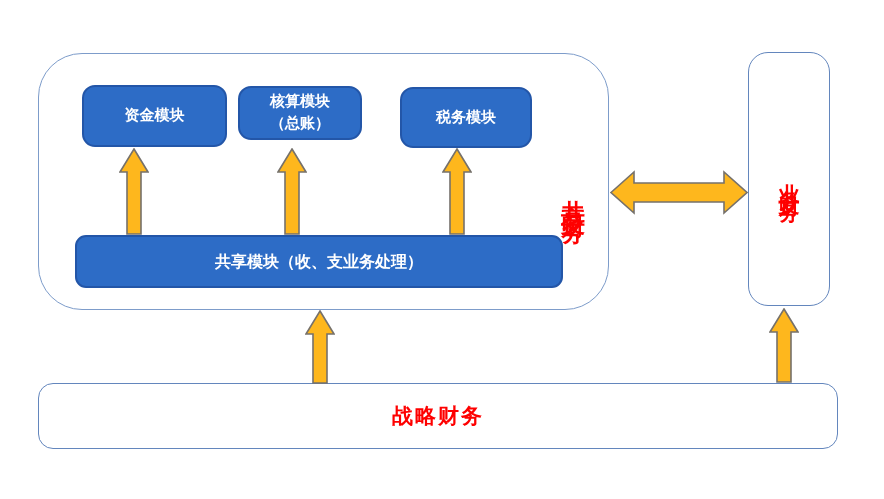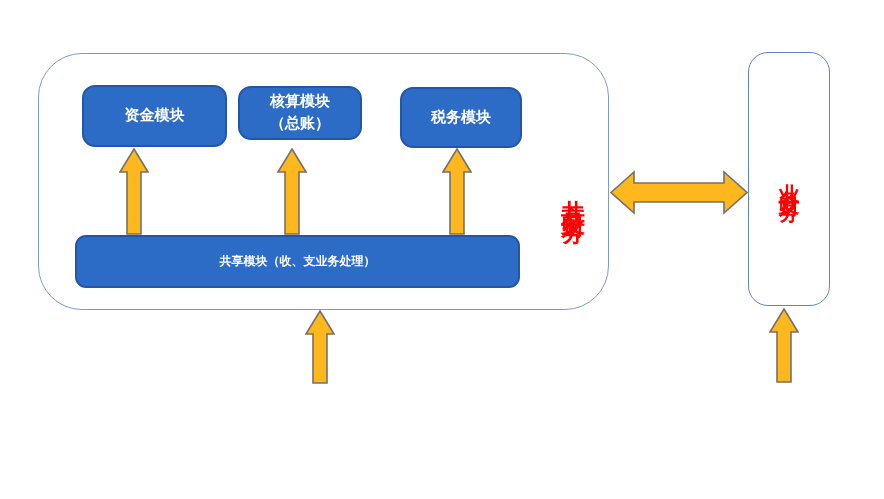--- a/index.html
+++ b/index.html
@@ -34,24 +34,24 @@
     flex-direction: column;
     align-items: center;
     justify-content: center;
     text-align: center;
     font-size: 15px;
     line-height: 1.45;
     font-weight: 600;
   }
   .box-funds   { left: 82px;  top: 85px; width: 145px; height: 62px; }
   .box-account { left: 238px; top: 86px; width: 124px; height: 54px; }
-  .box-tax     { left: 400px; top: 87px; width: 122px; height: 61px; }
+  .box-tax     { left: 400px; top: 87px; width: 132px; height: 61px; }
   .box-shared-module {
-    left: 75px; top: 235px; width: 445px; height: 53px;
-    font-size: 12px; border-radius: 11px;
+    left: 75px; top: 235px; width: 488px; height: 53px;
+    font-size: 16px; border-radius: 11px;
   }
 
   
   .tall-box {
     left: 748px; top: 52px; width: 82px; height: 254px;
     border: 1.6px solid #6386BD;
     border-radius: 20px;
     background: #ffffff;
     box-sizing: border-box;
     display: flex; align-items: center; justify-content: center;
@@ -132,20 +132,23 @@
   <div class="abs red-label v-label label-shared">共享财务</div>
 
   <svg class="abs arrow arrow-double" width="138" height="45" viewBox="0 0 138 45">
     <polygon points="1,22.5 24,2 24,13 114,13 114,2 137,22.5 114,43 114,32 24,32 24,43"></polygon>
   </svg>
 
   <div class="abs tall-box">
     <span class="red-label v-label label-business">业务财务</span>
   </div>
 
+  <div class="abs bottom-box">
+    <span class="red-label label-strategic">战略财务</span>
+  </div>
 
   <svg class="abs arrow arrow-up-mid" width="30" height="74" viewBox="0 0 30 74">
     <polygon points="15,1 29,24 22,24 22,73 8,73 8,24 1,24"></polygon>
   </svg>
 
   <svg class="abs arrow arrow-up-right" width="30" height="75" viewBox="0 0 30 75">
     <polygon points="15,1 29,24 22,24 22,74 8,74 8,24 1,24"></polygon>
   </svg>
 
 </div>

